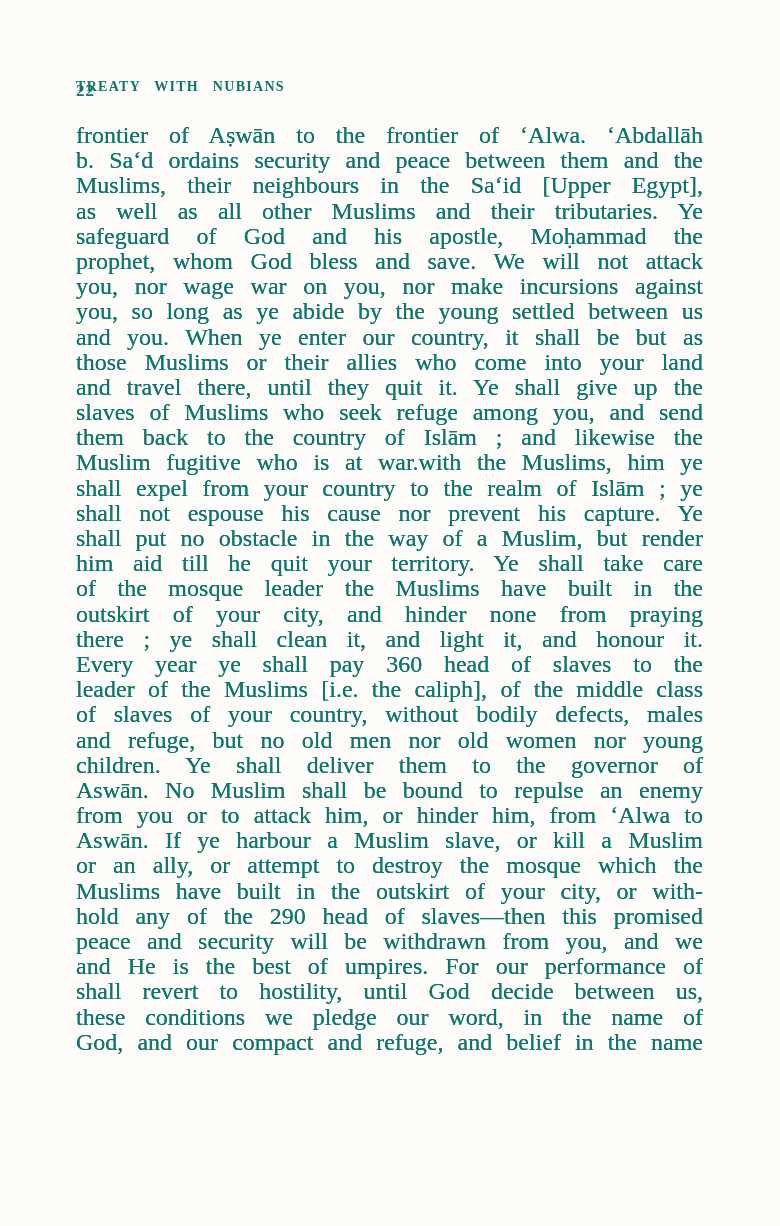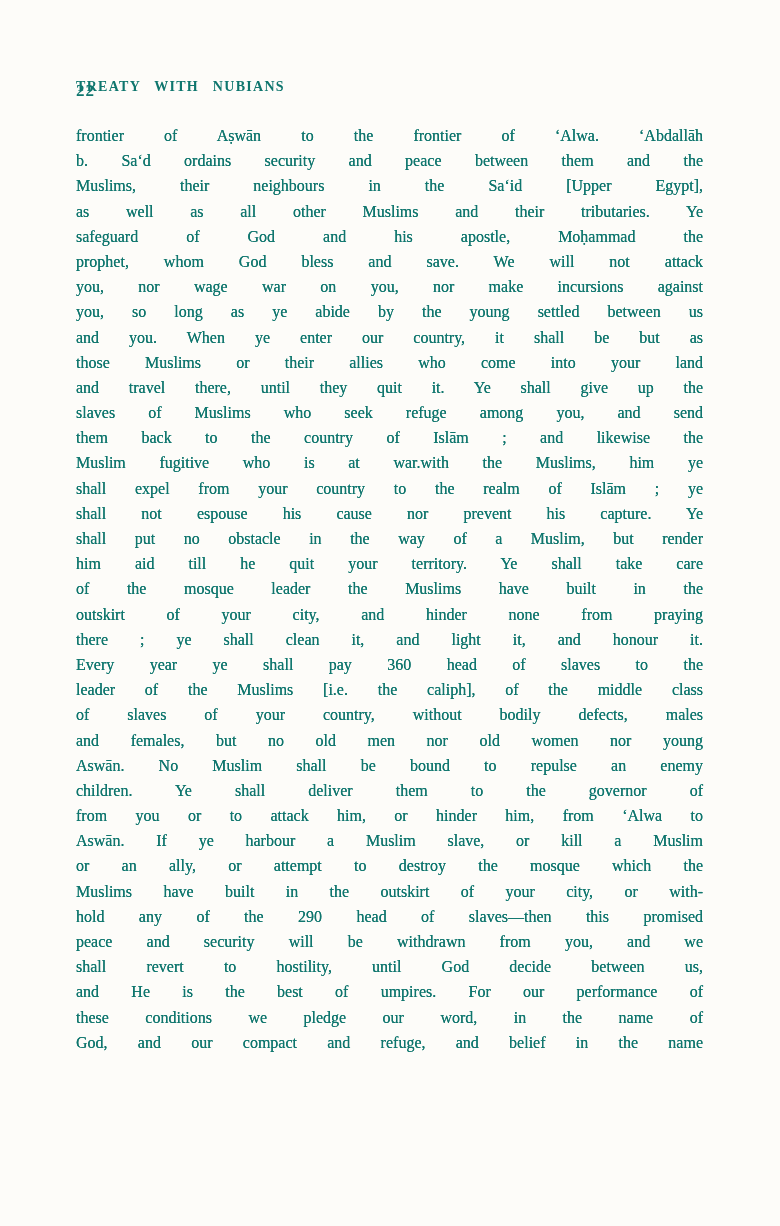--- a/index.html
+++ b/index.html
@@ -47,21 +47,21 @@
     word-spacing: 9px;
     white-space: nowrap;
   }
   .bodytext {
     position: absolute;
     top: 123px;
     left: 76px;
     width: 627px;
   }
   .line {
-    font-size: 16px;
+    font-size: 24px;
     line-height: 25.2px;
     height: 25.2px;
     text-align: justify;
     text-align-last: justify;
     text-shadow: 0 0 0.4px currentColor;
   }
 </style>
 </head>
 <body>
 
@@ -88,27 +88,27 @@
       <div class="line">shall expel from your country to the realm of Islām ; ye</div>
       <div class="line">shall not espouse his cause nor prevent his capture.  Ye</div>
       <div class="line">shall put no obstacle in the way of a Muslim, but render</div>
       <div class="line">him aid till he quit your territory.  Ye shall take care</div>
       <div class="line">of the mosque leader the Muslims have built in the</div>
       <div class="line">outskirt of your city, and hinder none from praying</div>
       <div class="line">there ; ye shall clean it, and light it, and honour it.</div>
       <div class="line">Every year ye shall pay 360 head of slaves to the</div>
       <div class="line">leader of the Muslims [i.e. the caliph], of the middle class</div>
       <div class="line">of slaves of your country, without bodily defects, males</div>
-      <div class="line">and females, but no old men nor old women nor young</div>
+      <div class="line">and refuge, but no old men nor old women nor young</div>
+      <div class="line">children.  Ye shall deliver them to the governor of</div>
       <div class="line">Aswān.  No Muslim shall be bound to repulse an enemy</div>
-      <div class="line">children.  Ye shall deliver them to the governor of</div>
       <div class="line">from you or to attack him, or hinder him, from ‘Alwa to</div>
       <div class="line">Aswān.  If ye harbour a Muslim slave, or kill a Muslim</div>
       <div class="line">or an ally, or attempt to destroy the mosque which the</div>
       <div class="line">Muslims have built in the outskirt of your city, or with-</div>
       <div class="line">hold any of the 290 head of slaves—then this promised</div>
       <div class="line">peace and security will be withdrawn from you, and we</div>
+      <div class="line">and He is the best of umpires.  For our performance of</div>
       <div class="line">shall revert to hostility, until God decide between us,</div>
-      <div class="line">and He is the best of umpires.  For our performance of</div>
       <div class="line">these conditions we pledge our word, in the name of</div>
       <div class="line">God, and our compact and refuge, and belief in the name</div>
     </div>
 </div>
 
 </body></html>

